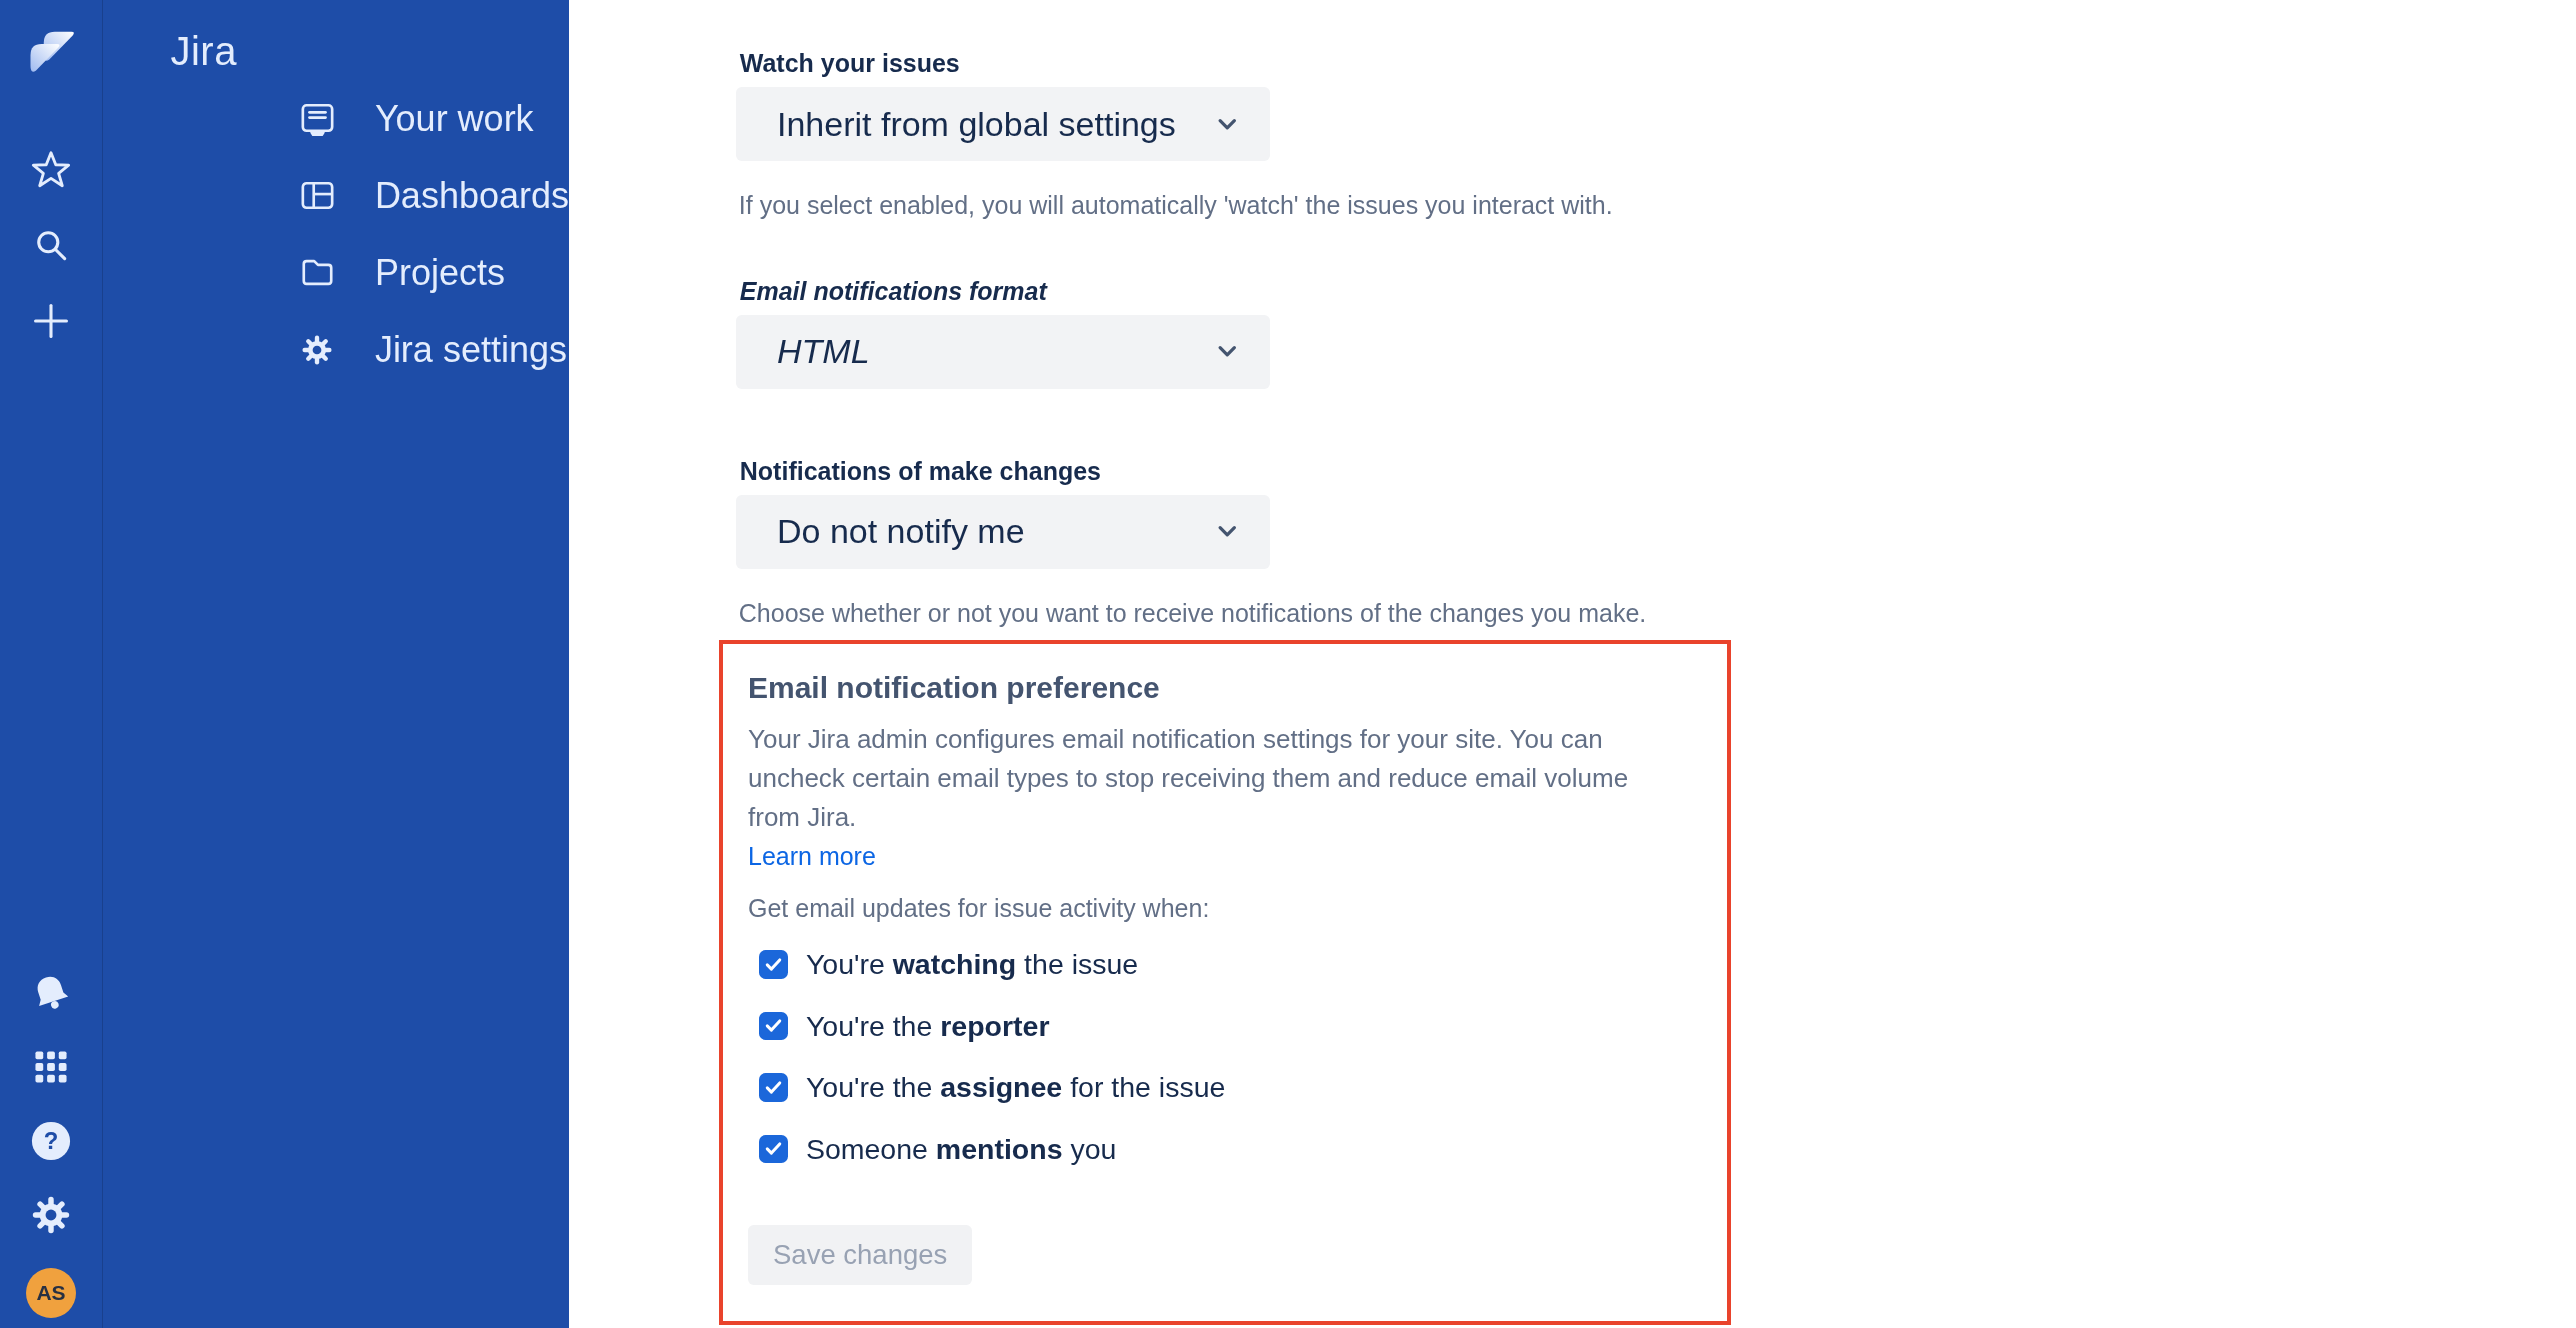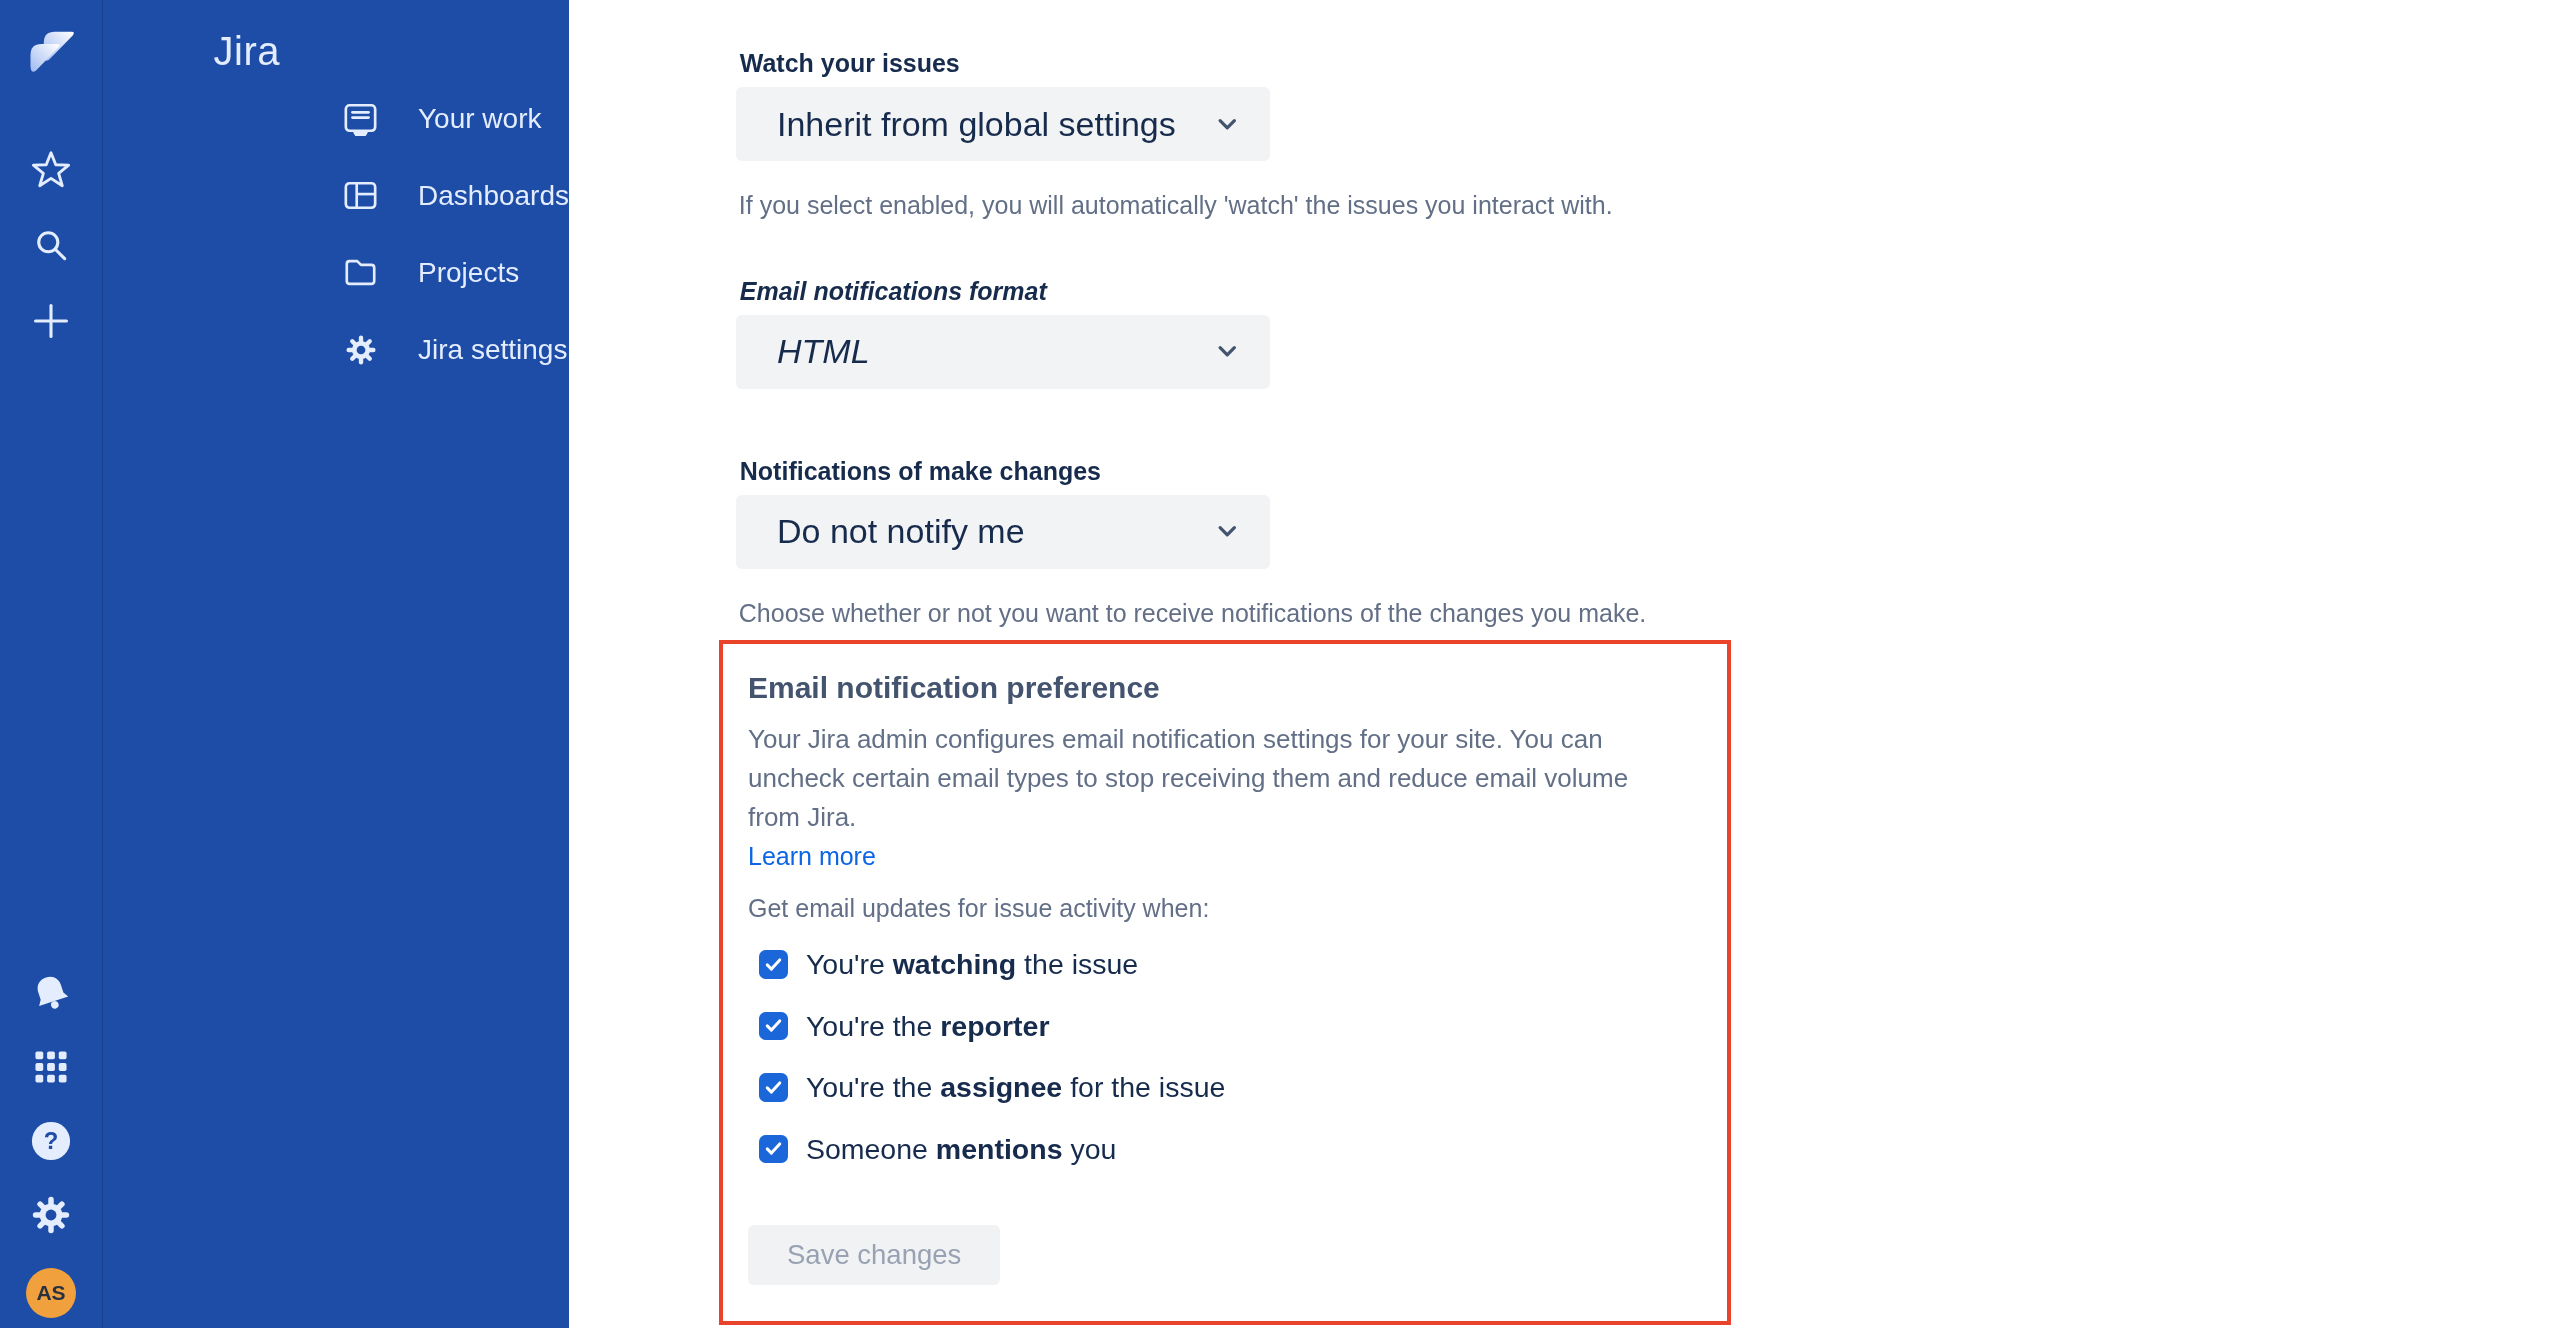--- a/index.html
+++ b/index.html
@@ -33,21 +33,21 @@
   }
   
   .panel{
     width:466px;flex:0 0 466px;background:var(--sidebar_bg);
     color:var(--sidebar_fg);display:flex;flex-direction:row;justify-content:flex-end;
   }
   .brand{font-size:40px;font-weight:500;color:var(--sidebar_fg);margin:28.5px 0 0 66px;letter-spacing:0.5px;}
   .nav{margin-top:80px;}
   .nav-item{
     height:77px;display:flex;align-items:center;padding-left:63px;gap:40px;
-    font-size:28px;color:var(--sidebar_fg);cursor:pointer;
+    font-size:36px;color:var(--sidebar_fg);cursor:pointer;
   }
   .nav-ico{width:35px;height:35px;flex:0 0 35px;display:flex;align-items:center;justify-content:center;}
   
   .content{flex:1;padding:49px 0 0 167px;background:#fff;}
   .field-label{font-size:25px;font-weight:700;color:var(--text_primary);margin:0 0 9.5px 3.8px;line-height:28.5px;}
   .select{
     width:534px;height:74px;background:var(--field_bg);border-radius:5.7px;
     display:flex;align-items:center;justify-content:space-between;
     padding:0 28.5px 0 41px;font-size:34px;color:var(--text_primary);cursor:pointer;
   }
@@ -66,21 +66,21 @@
   .hl-prompt{font-size:25px;line-height:28.5px;color:var(--text_secondary);margin-top:23px;}
   .cb-list{margin:25px 0 0 11.4px;}
   .cb-row{display:flex;align-items:center;height:34px;margin-bottom:27.5px;cursor:pointer;}
   .cb-box{
     width:28.5px;height:28.5px;border-radius:6.6px;background:var(--checkbox_blue);
     display:flex;align-items:center;justify-content:center;flex:0 0 28.5px;
   }
   .cb-label{font-size:28.5px;color:var(--text_primary);margin-left:18px;line-height:34px;}
   .cb-label b{font-weight:700;}
   .save-btn{
-    margin-top:32px;height:60px;padding:0 39px;border:none;border-radius:5.7px;
+    margin-top:32px;height:60px;padding:0 25px;border:none;border-radius:5.7px;
     background:var(--button_bg);color:var(--button_fg);font-size:27.5px;
     font-family:"Liberation Sans",sans-serif;display:inline-flex;align-items:center;
     cursor:not-allowed;
   }
   svg{display:block;}
 </style>
 </head>
 <body>
 
 <aside class="rail">

